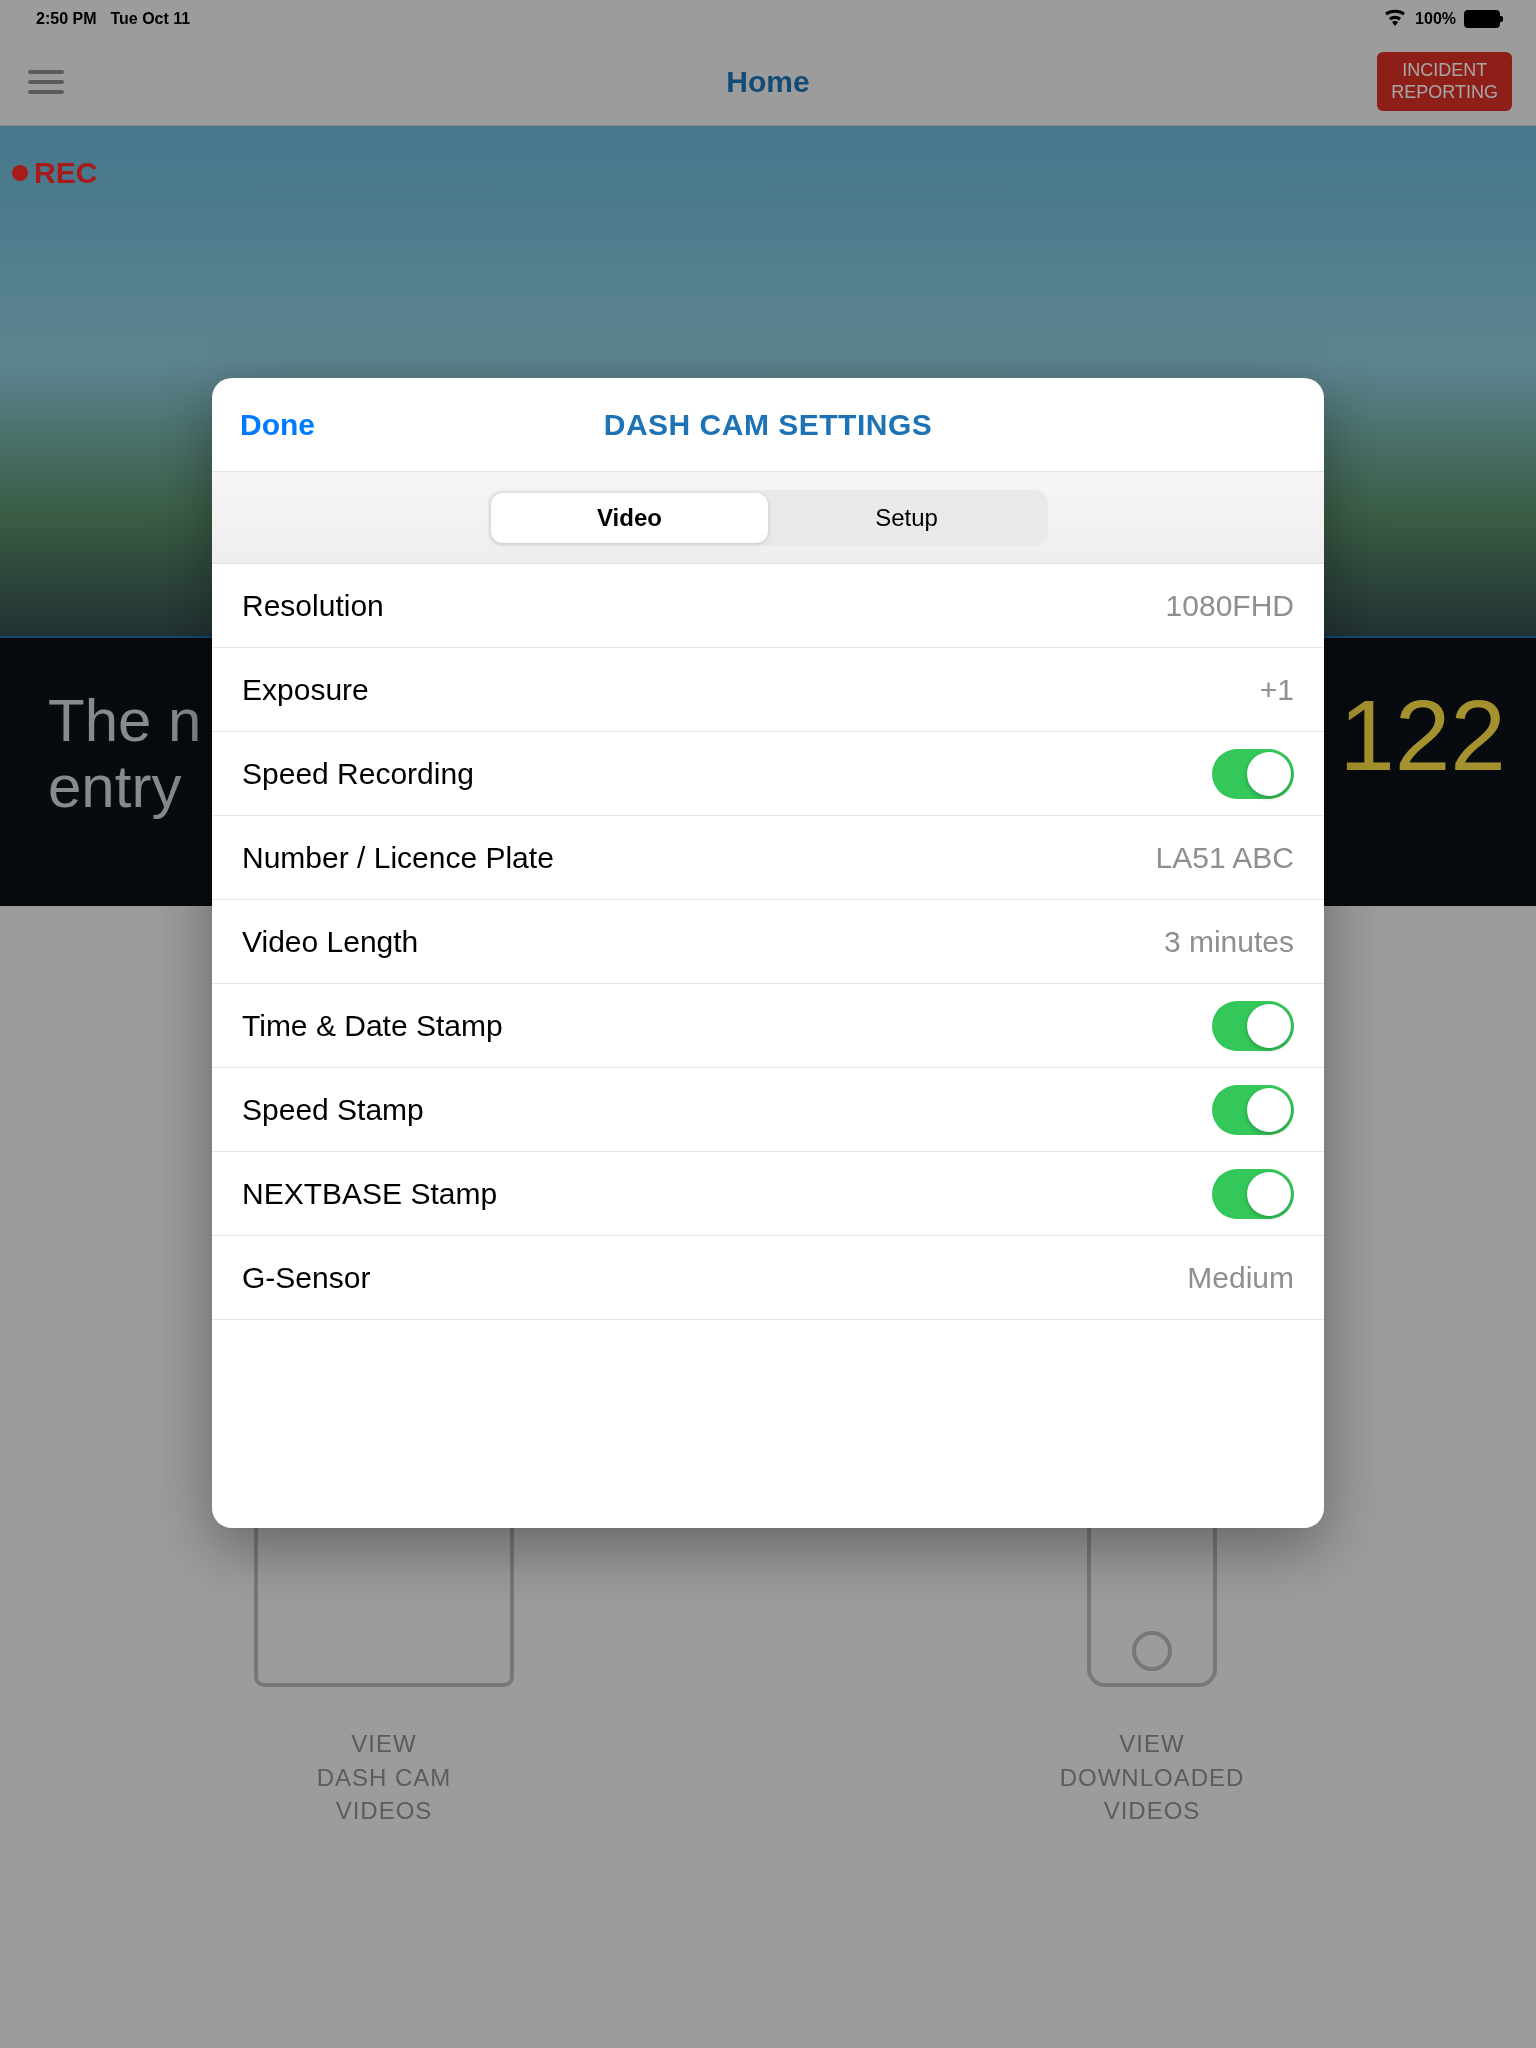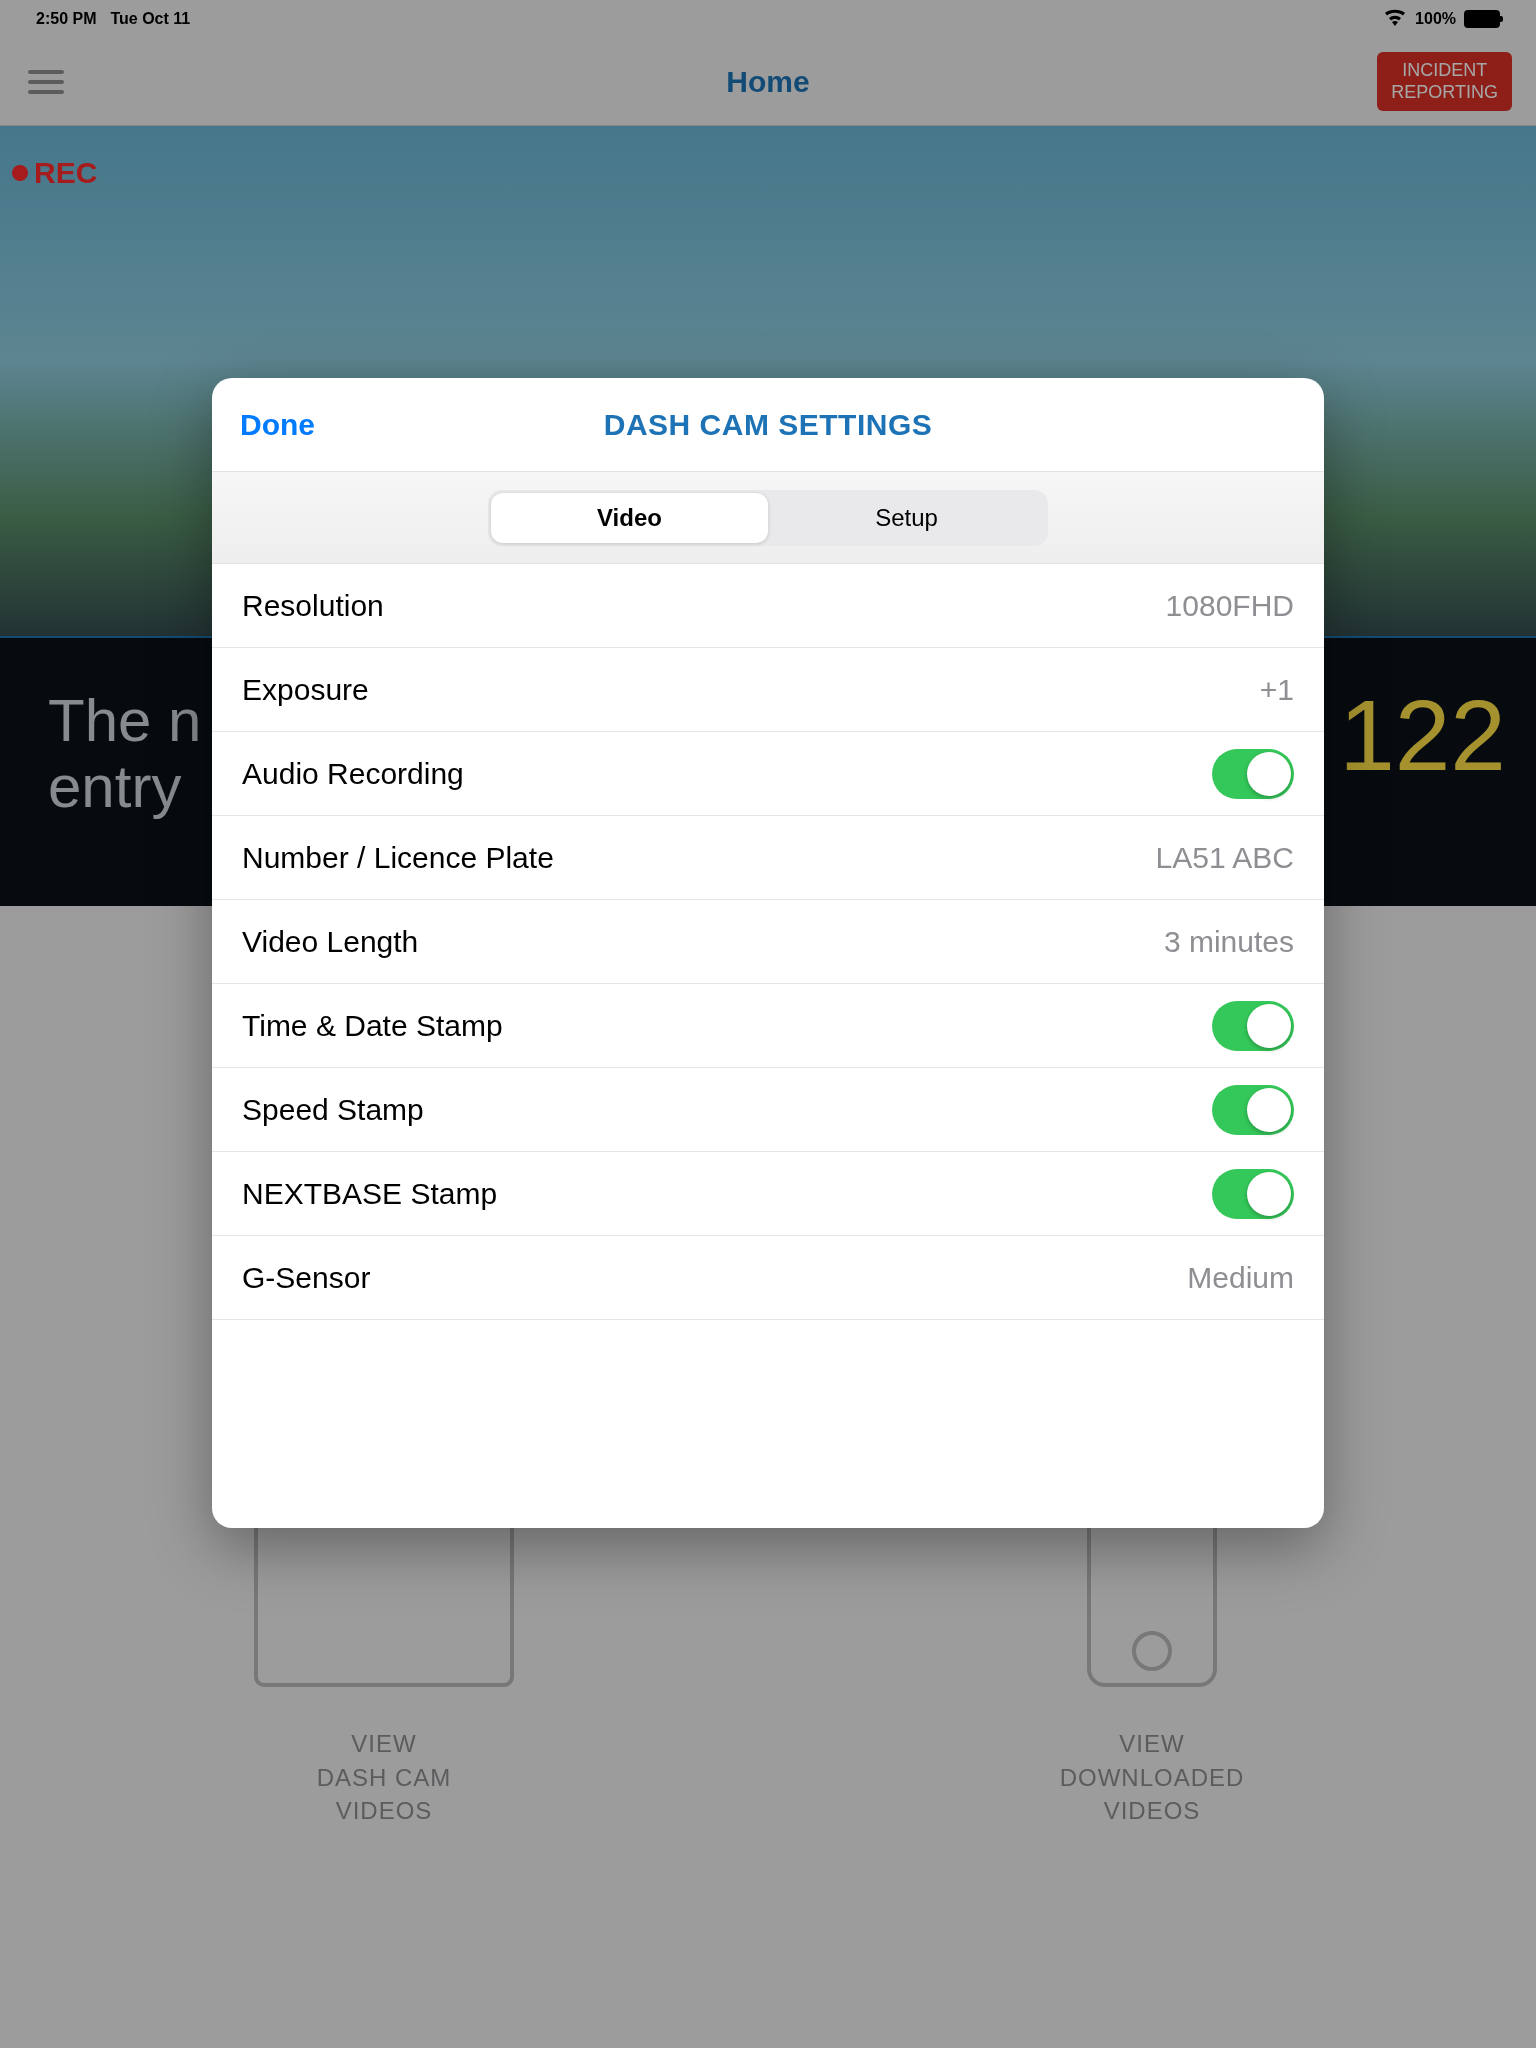--- a/index.html
+++ b/index.html
@@ -302,21 +302,21 @@
   <div class="rows" id="rows">
       <div class="row">
         <span class="row-label">Resolution</span>
         <span class="row-value">1080FHD</span>
       </div>
       <div class="row">
         <span class="row-label">Exposure</span>
         <span class="row-value">+1</span>
       </div>
       <div class="row">
-        <span class="row-label">Audio Recording</span>
+        <span class="row-label">Speed Recording</span>
         <div class="toggle on"></div>
       </div>
       <div class="row">
         <span class="row-label">Number / Licence Plate</span>
         <span class="row-value">LA51 ABC</span>
       </div>
       <div class="row">
         <span class="row-label">Video Length</span>
         <span class="row-value">3 minutes</span>
       </div>

